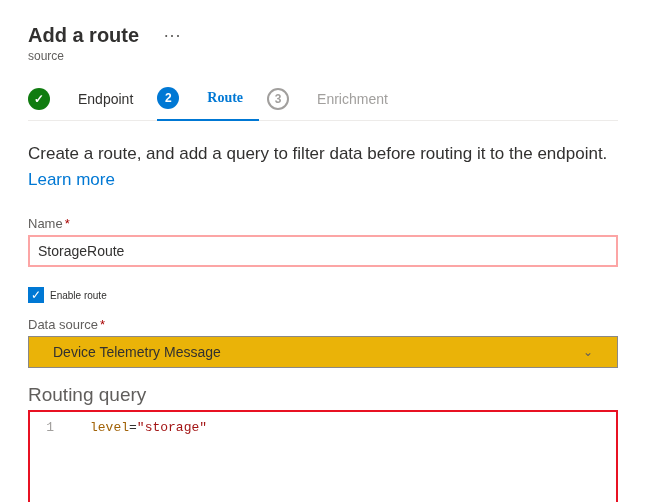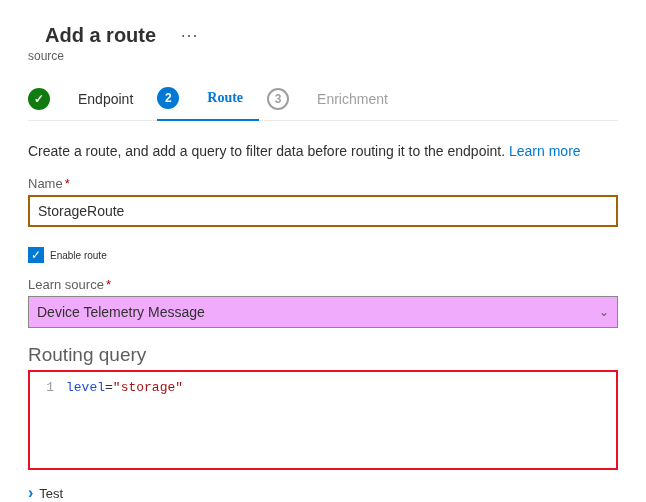--- a/index.html
+++ b/index.html
@@ -11,21 +11,20 @@
       padding: 24px 28px;
       width: 646px;
       min-height: 502px;
     }
 
     .page-title-row {
       display: flex;
       align-items: center;
       gap: 20px;
       margin-bottom: 2px;
-      margin-left: 17px;
     }
 
     .page-title {
       font-size: 20px;
       font-weight: 600;
       color: #323130;
     }
 
     .more-icon {
       font-size: 18px;
@@ -103,23 +102,23 @@
       color: #0078d4;
       font-family: Liberation Serif, serif;
     }
 
     .step.future .step-label {
       color: #a19f9d;
     }
 
     
     .description {
-      font-size: 14px;
-      color: #323130;
-      margin-bottom: 14px;
+      font-size: 17px;
+      color: #323130;
+      margin-bottom: 24px;
       line-height: 1.5;
     }
 
     .description a {
       color: #0078d4;
       text-decoration: none;
     }
 
     
     .field-label {
@@ -138,21 +137,21 @@
       height: 32px;
       border: 1px solid #8a8886;
       padding: 0 8px;
       font-size: 14px;
       color: #323130;
       outline: none;
       margin-bottom: 12px;
     }
 
     .text-input.highlighted {
-      border: 2px solid #a16207;
+      border: 2px solid #fca5a5;
       outline: none;
     }
 
     
     .checkbox-row {
       display: flex;
       align-items: center;
       gap: 6px;
       margin-bottom: 14px;
     }
@@ -183,25 +182,25 @@
     
     .dropdown-wrapper {
       position: relative;
       margin-bottom: 16px;
     }
 
     .dropdown {
       width: 100%;
       height: 32px;
       border: 1px solid #8a8886;
-      background: #f0abfc;
+      background: #eab308;
       display: flex;
       align-items: center;
       justify-content: space-between;
-      padding: 0 8px;
+      padding: 0 24px;
       cursor: pointer;
     }
 
     .dropdown-text {
       font-size: 14px;
       color: #323130;
     }
 
     .dropdown-chevron {
       font-size: 12px;
@@ -306,35 +305,35 @@
 </div>
 
 <div class="checkbox-row">
   <div class="checkbox">
     <span class="checkbox-check">✓</span>
   </div>
   <span class="checkbox-label">Enable route</span>
 </div>
 
 <div class="field-label">
-  <span>Learn source</span><span class="required">*</span>
+  <span>Data source</span><span class="required">*</span>
 </div>
 <div class="dropdown-wrapper">
   <div class="dropdown">
     <span class="dropdown-text">Device Telemetry Message</span>
     <span class="dropdown-chevron">⌄</span>
   </div>
 </div>
 
 <div class="routing-query-label">Routing query</div>
 <div class="code-editor">
   <div class="code-line">
     <span class="line-number">1</span>
     <span class="line-content">
-      <span style="color:#1d4ed8;">level</span><span style="color:#323130;">=</span><span style="color:#a31515;">"storage"</span>
+      <span style="color:#a16207;margin-left:24px;">level</span><span style="color:#323130;">=</span><span style="color:#a31515;">"storage"</span>
     </span>
   </div>
 </div>
 
 <div class="test-row">
   <span class="test-chevron" style="font-size:16px; color:#0078d4; font-weight:600;">›</span>
   <span class="test-label">Test</span>
 </div>
 
 </body></html>

